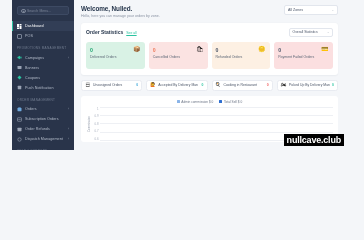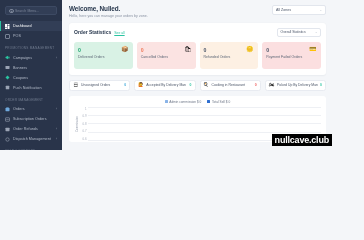--- a/index.html
+++ b/index.html
@@ -2,21 +2,21 @@
 <html><head>
 <meta charset="utf-8">
 <style>
   * { box-sizing: border-box; margin: 0; padding: 0; }
   html, body {
     width: 364px; height: 150px;
     overflow: hidden;
     font-family: "Liberation Sans", sans-serif;
     background: #f4f6f9;
   }
-  .app { display: flex; width: 332px; height: 150px; }
+  .app { display: flex; width: 332px; height: 150px; margin-left: 12px; }
 
   
   .sidebar {
     width: 62px; height: 150px;
     background: #29344a;
     flex: 0 0 62px;
     padding: 4px 0 0 0;
     overflow: hidden;
     position: relative;
   }

